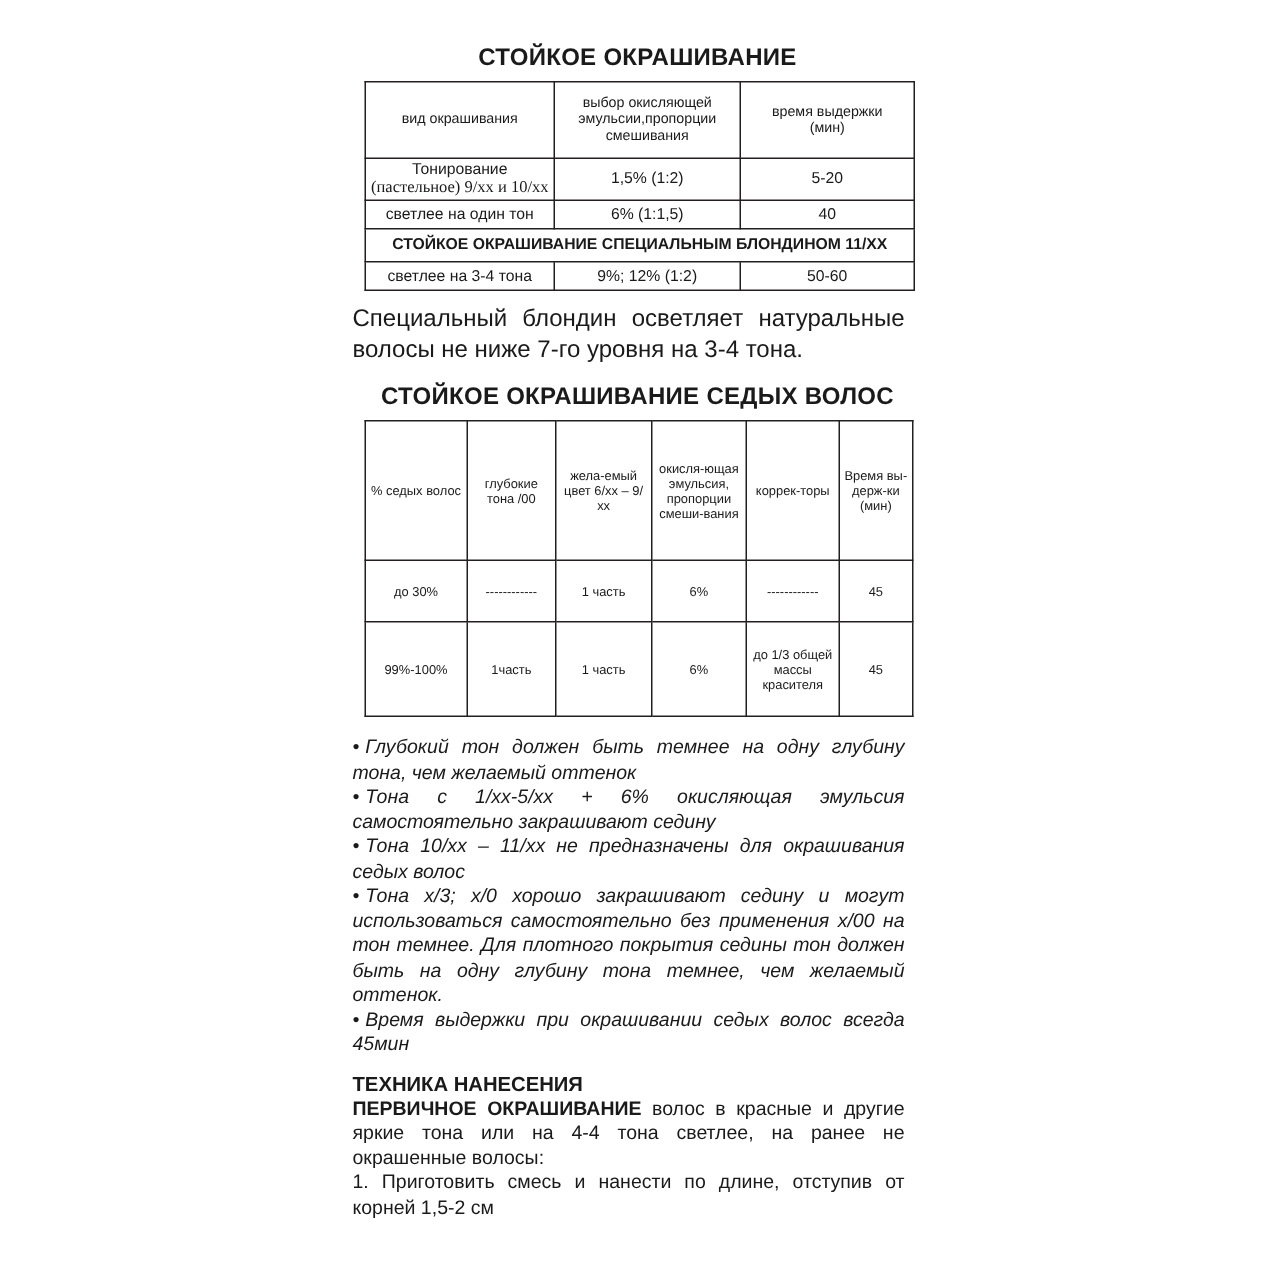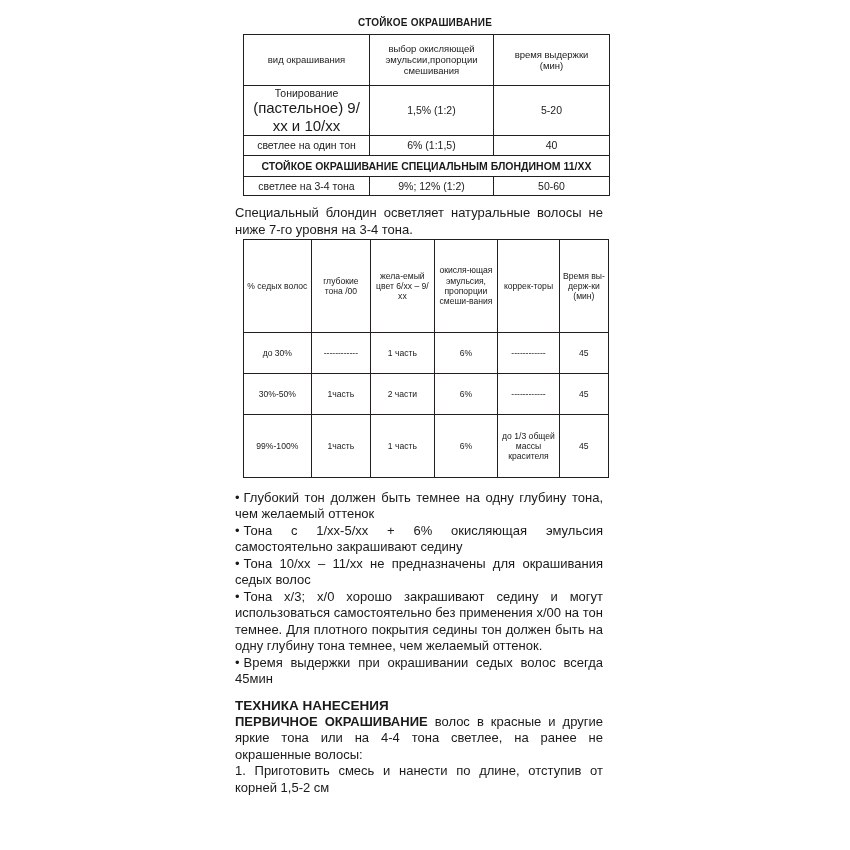--- a/index.html
+++ b/index.html
@@ -18,23 +18,23 @@
     position: relative;
     width: 850px;
     height: 850px;
     box-sizing: border-box;
     padding: 14px 0 0 0;
   }
   
   .section-title {
     text-align: center;
     font-weight: bold;
-    font-size: 10px;
+    font-size: 16px;
     letter-spacing: .2px;
-    margin: 3px 0 6px 0;
+    margin: 16px 0 6px 0;
   }
 
   
   .tbl {
     border-collapse: collapse;
     table-layout: fixed;
   }
   .tbl td, .tbl th {
     border: 1px solid #231f20;
     text-align: center;
@@ -47,25 +47,25 @@
     width: 366px;
     margin: 0 0 0 243px;
   }
   #table-dye .hdr td { font-size: 9.5px; padding: 8px 4px; }
   #table-dye .r1 td { padding: 1px 3px; }
   #table-dye .band td {
     font-weight: bold;
     font-size: 10.5px;
     padding: 4px 2px;
   }
-  .small-note { font-size: 15px; }
+  .small-note { font-size: 11px; font-family: Liberation Serif, serif; }
 
   
   .para {
-    font-size: 13px;
+    font-size: 16px;
     line-height: 1.28;
     text-align: justify;
     margin: 0;
   }
   .block-after-table1 {
     margin: 9px 0 0 0;
     padding: 0 247px 0 235px;
   }
 
   
@@ -79,20 +79,21 @@
     padding: 3px 2px;
   }
   #table-grey .hdr td { height: 86px; }
   #table-grey .row td { height: 34px; }
   #table-grey .row-tall td { height: 56px; }
 
   
   .bullets {
     margin: 12px 0 0 0;
     padding: 0 247px 0 235px;
+    font-style: italic;
   }
   .bullets p {
     margin: 0;
     font-size: 13px;
     line-height: 1.27;
     text-align: justify;
     text-indent: 0;
   }
   .bullets p .b { margin-right: 4px; }
 
@@ -158,20 +159,21 @@
         <td>9%; 12% (1:2)</td>
         <td>50-60</td>
       </tr>
     </tbody>
   </table>
 
   <div class="block-after-table1">
     <p class="para">Специальный блондин осветляет натуральные волосы не ниже 7-го уровня на 3-4 тона.</p>
   </div>
 
+  <div class="section-title" style="margin-top:12px;">СТОЙКОЕ ОКРАШИВАНИЕ СЕДЫХ ВОЛОС</div>
 
   <table class="tbl" id="table-grey">
     <colgroup>
       <col style="width:66px">
       <col style="width:58px">
       <col style="width:62px">
       <col style="width:62px">
       <col style="width:60px">
       <col style="width:48px">
     </colgroup>
@@ -185,28 +187,20 @@
         <td>Время вы-держ-ки (мин)</td>
       </tr>
       <tr class="row">
         <td>до 30%</td>
         <td>------------</td>
         <td>1 часть</td>
         <td>6%</td>
         <td>------------</td>
         <td>45</td>
       </tr>
-      <tr class="row">
-        <td>30%-50%</td>
-        <td>1часть</td>
-        <td>2 части</td>
-        <td>6%</td>
-        <td>------------</td>
-        <td>45</td>
-      </tr>
       <tr class="row-tall">
         <td>99%-100%</td>
         <td>1часть</td>
         <td>1 часть</td>
         <td>6%</td>
         <td>до 1/3 общей массы красителя</td>
         <td>45</td>
       </tr>
     </tbody>
   </table>

